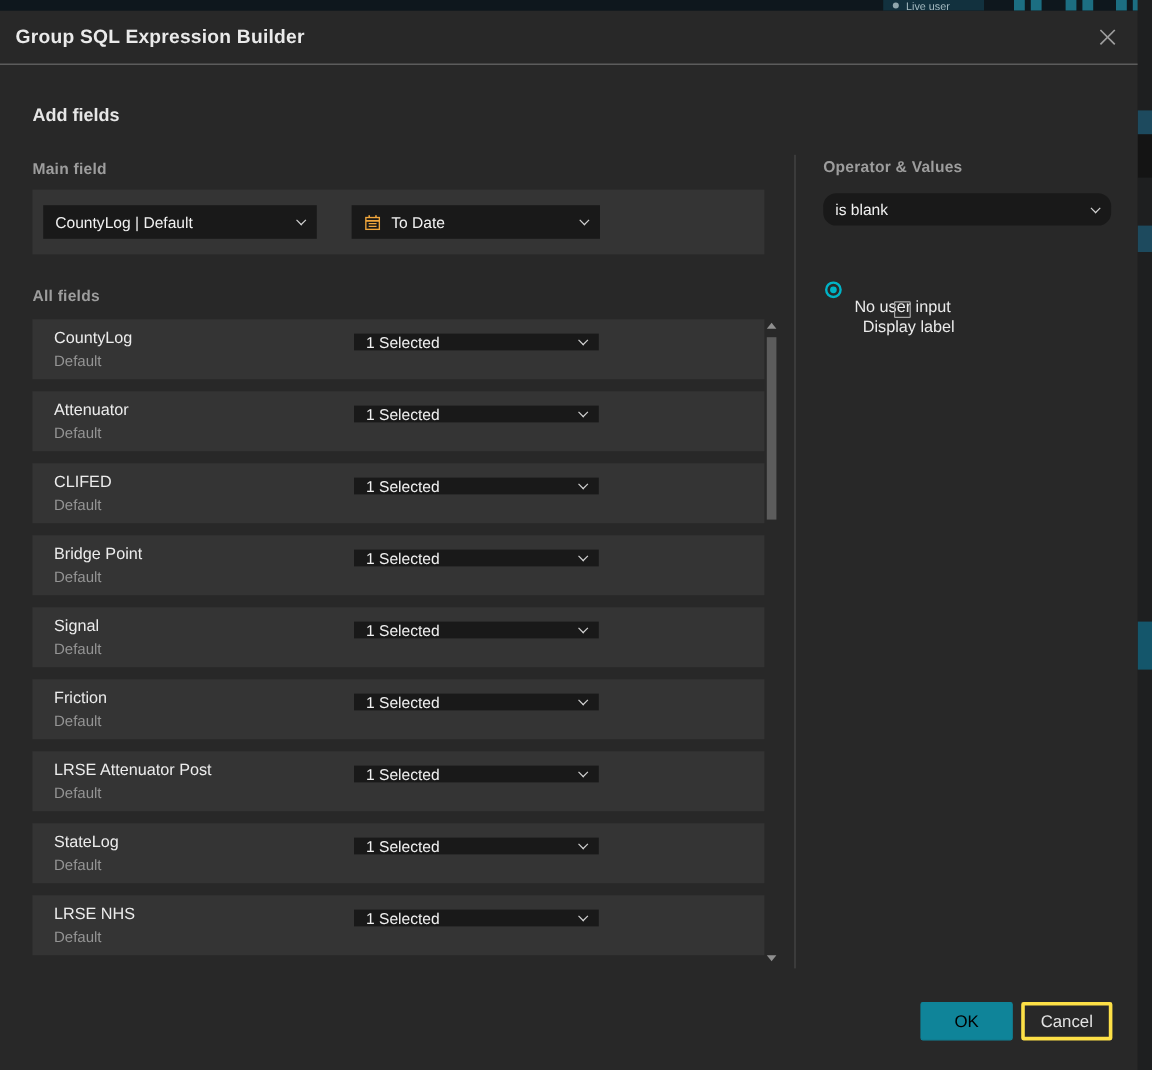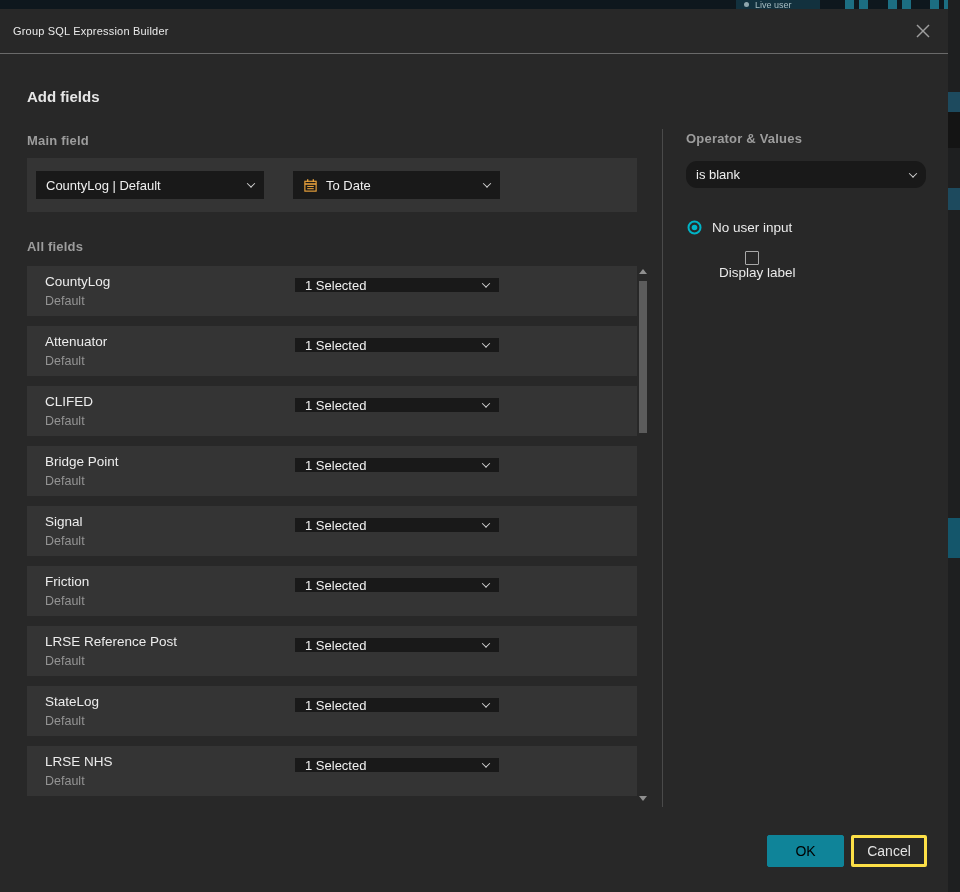--- a/index.html
+++ b/index.html
@@ -17,21 +17,21 @@
   .live-pill { position:absolute; left:736px; top:0; width:84px; height:9px; background:#12313e; }
   .live-dot  { position:absolute; left:744px; top:2px; width:5px; height:5px; border-radius:50%; background:#8fa6ad; }
   .live-text { position:absolute; left:755px; top:0px; font-size:9px; line-height:10px; color:#a7bcc2; }
   .tbar { position:absolute; top:0; width:9px; height:9px; background:#1c6e82; }
   .right-strip { position:absolute; left:948px; top:0; width:12px; height:892px; background:#1e1f20; }
   .rs-block { position:absolute; left:0; width:12px; }
 
   
   .dialog { position:absolute; left:0; top:9px; width:948px; height:883px; background:#282828; }
   .dlg-header { position:absolute; left:0; top:0; width:100%; height:45px; border-bottom:1px solid #6a6a6a; }
-  .dlg-title  { position:absolute; left:13px; top:0; line-height:45px; font-size:11px; font-weight:normal; letter-spacing:.2px; color:#eaeaea; }
+  .dlg-title  { position:absolute; left:13px; top:0; line-height:45px; font-size:16px; font-weight:bold; letter-spacing:.2px; color:#eaeaea; }
   .close-btn  { position:absolute; right:15px; top:12px; width:20px; height:20px; cursor:pointer; background:none; border:none; padding:0; }
 
   .section-heading { position:absolute; font-size:15px; font-weight:bold; color:#e6e6e6; }
   .sub-label { position:absolute; font-size:13px; font-weight:bold; color:#9d9d9d; letter-spacing:.2px; }
 
   .main-panel { position:absolute; left:27px; top:149px; width:610px; height:54px; background:#343434; }
 
   .dd {
     position:absolute; height:28px; background:#191919; color:#f0f0f0;
     display:flex; align-items:center; font-size:13px; padding:0 10px; cursor:pointer;
@@ -50,21 +50,21 @@
   .scrollbar { position:absolute; left:638px; top:258px; width:10px; height:536px; }
   .sb-up   { position:absolute; left:1px; top:2px;    width:0; height:0; border-left:4px solid transparent; border-right:4px solid transparent; border-bottom:5px solid #8f8f8f; }
   .sb-down { position:absolute; left:1px; bottom:2px; width:0; height:0; border-left:4px solid transparent; border-right:4px solid transparent; border-top:5px solid #8f8f8f; }
   .sb-thumb{ position:absolute; left:1px; top:14px; width:8px; height:152px; background:#5c5c5c; }
 
   .v-divider { position:absolute; left:662px; top:120px; width:1px; height:678px; background:#4a4a4a; }
 
   
   .op-dd { left:686px; top:152px; width:240px; height:27px;border-radius:11px; }
   .radio-row    { position:absolute; left:687px; top:211px; display:flex; align-items:center; cursor:pointer; }
-  .radio-label  { font-size:13.5px; color:#eaeaea; margin-left:10px; }
+  .radio-label  { font-size:13.5px; color:#eaeaea; margin-left:10px;margin-top:28px; }
   .checkbox-row { position:absolute; left:708px; top:242px; display:flex; align-items:center; cursor:pointer;flex-direction:column; }
   .checkbox { width:14px; height:14px; border:1px solid #a9a9a9; border-radius:1px; background:transparent; }
   .checkbox-label { font-size:13.5px; color:#eaeaea; margin-left:11px; }
 
   
   .btn { position:absolute; top:826px; height:32px; font-size:14px; font-family:"Liberation Sans", sans-serif; border-radius:2px; cursor:pointer; }
   .btn-ok { left:767px; width:77px; background:#0f8499; border:1px solid #0f8499; color:#000000; }
   .btn-cancel { left:851px; width:76px; background:transparent; border:3px solid #fde047; color:#e3e3e3; }
 </style>
 </head>
@@ -177,21 +177,21 @@
     <div class="field-row">
       <div class="f-name">Friction</div>
       <div class="f-sub">Default</div>
       <div class="dd">
         <span class="dd-text">1 Selected</span>
         <span class="chev"></span>
       </div>
     </div>
 
     <div class="field-row">
-      <div class="f-name">LRSE Reference Post</div>
+      <div class="f-name">LRSE Attenuator Post</div>
       <div class="f-sub">Default</div>
       <div class="dd">
         <span class="dd-text">1 Selected</span>
         <span class="chev"></span>
       </div>
     </div>
 
     <div class="field-row">
       <div class="f-name">StateLog</div>
       <div class="f-sub">Default</div>

